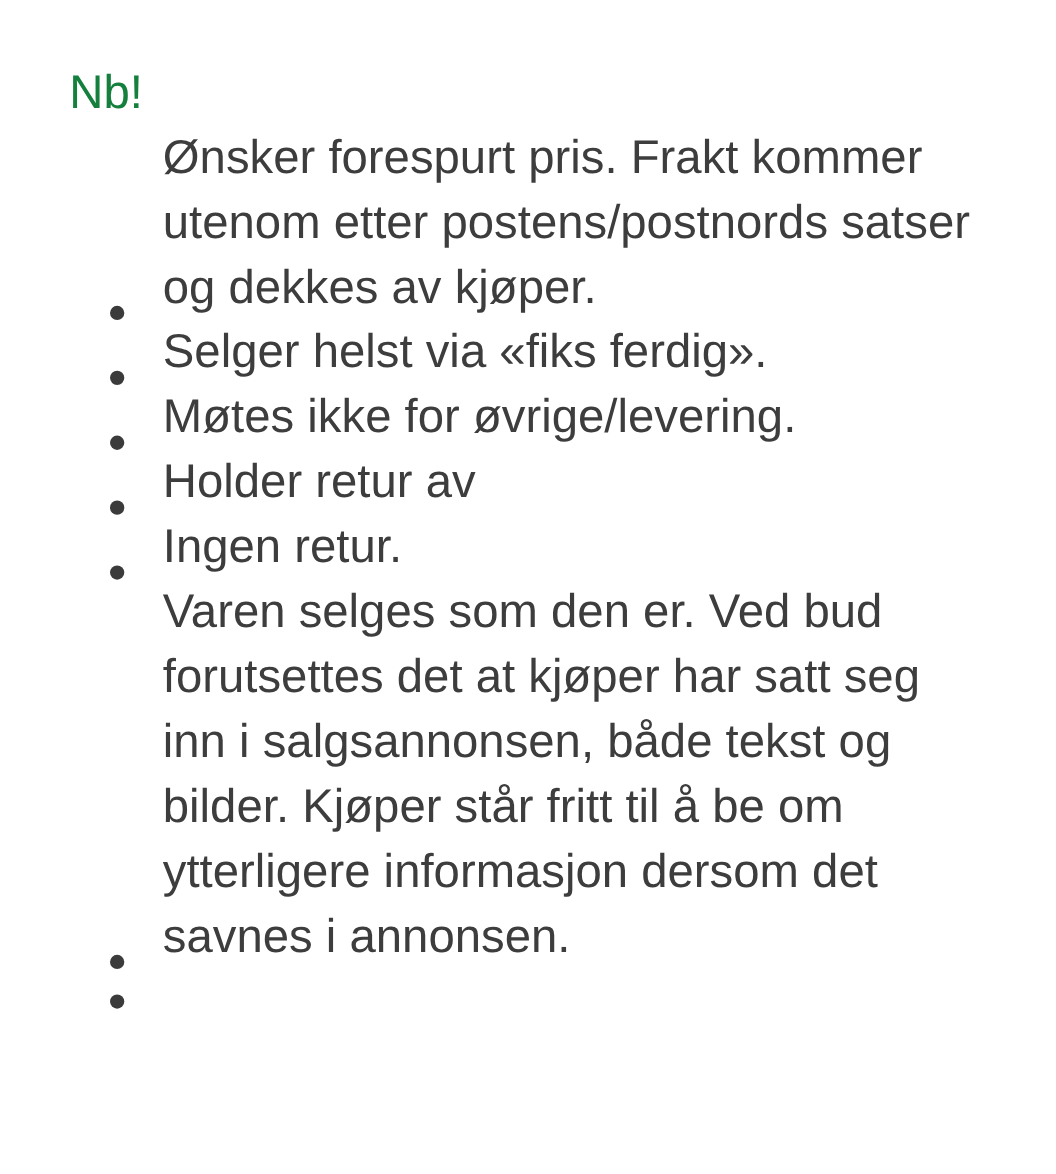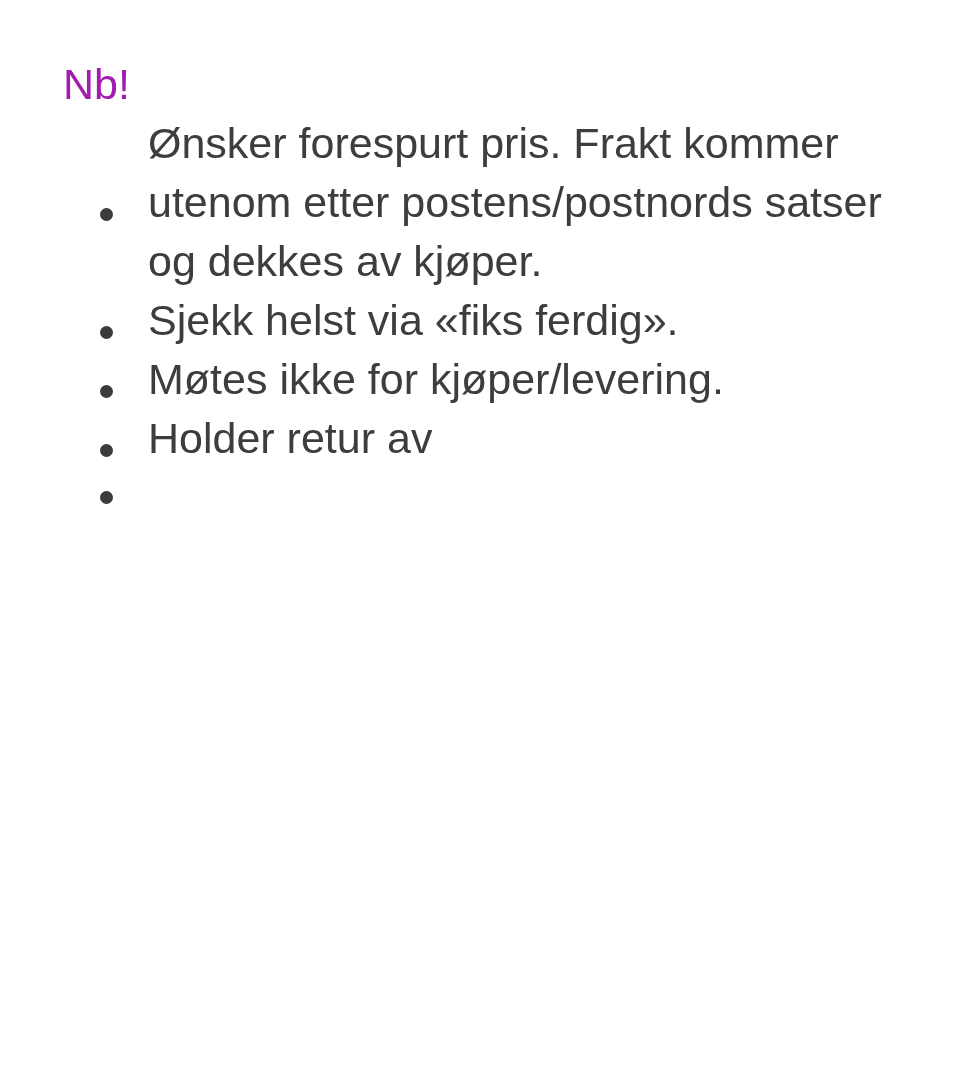--- a/index.html
+++ b/index.html
@@ -16,30 +16,30 @@
     -webkit-font-smoothing: antialiased;
   }
   .content {
     padding: 55px 0 0 63px;
   }
   .note-heading {
     margin: 0;
     font-size: 43px;
     line-height: 59px;
     font-weight: 400;
-    color: #a21caf;
+    color: #15803d;
   }
   ul.note-list {
     list-style: none;
     margin: 0;
     padding: 0;
   }
   ul.note-list li {
     display: flex;
-    align-items: center;
+    align-items: flex-end;
     padding-left: 37px; 
   }
   .bullet-dot {
     flex: 0 0 auto;
     width: 13px;
     height: 13px;
     border-radius: 50%;
     background: #3b3b3b;
     margin-top: 23px;  
     margin-right: 35px; 
@@ -59,33 +59,41 @@
   <p class="note-heading">Nb!</p>
 
   <ul class="note-list">
     <li>
       <span class="bullet-dot"></span>
       <span class="bullet-text">Ønsker forespurt pris. Frakt kommer utenom etter postens/postnords satser og dekkes av kjøper.</span>
     </li>
 
     <li>
       <span class="bullet-dot"></span>
-      <span class="bullet-text">Sjekk helst via «fiks ferdig».</span>
+      <span class="bullet-text">Selger helst via «fiks ferdig».</span>
     </li>
 
     <li>
       <span class="bullet-dot"></span>
-      <span class="bullet-text">Møtes ikke for kjøper/levering.</span>
+      <span class="bullet-text">Møtes ikke for øvrige/levering.</span>
     </li>
 
     <li>
       <span class="bullet-dot"></span>
       <span class="bullet-text">Holder retur av</span>
     </li>
 
+    <li>
+      <span class="bullet-dot"></span>
+      <span class="bullet-text">Ingen retur.</span>
+    </li>
 
+    <li>
+      <span class="bullet-dot"></span>
+      <span class="bullet-text">Varen selges som den er. Ved bud forutsettes det at kjøper har satt seg inn i salgsannonsen, både tekst og bilder. Kjøper står fritt til å be om ytterligere informasjon dersom det savnes i annonsen.</span>
+    </li>
 
     <li>
       <span class="bullet-dot"></span>
     </li>
   </ul>
 
 </div>
 
 </body></html>

